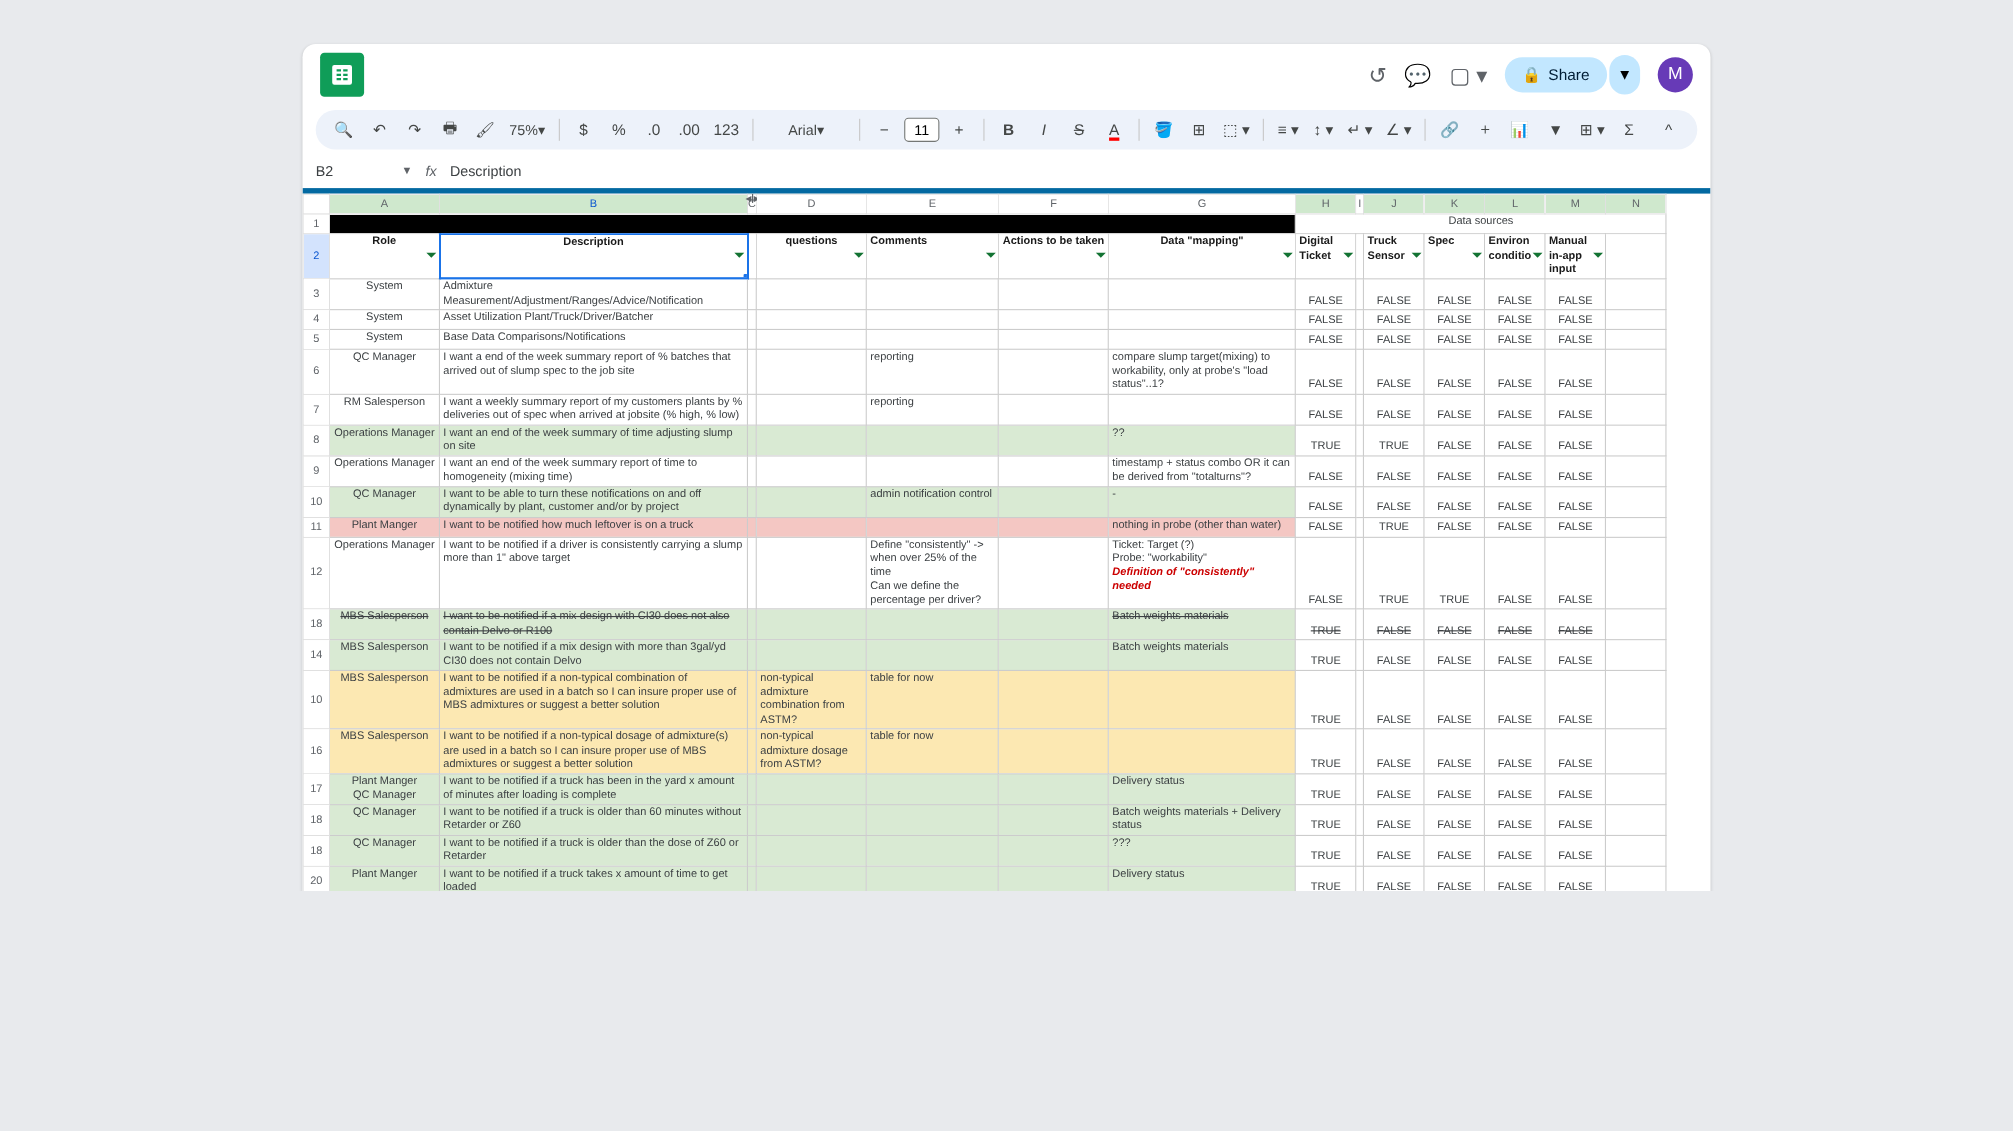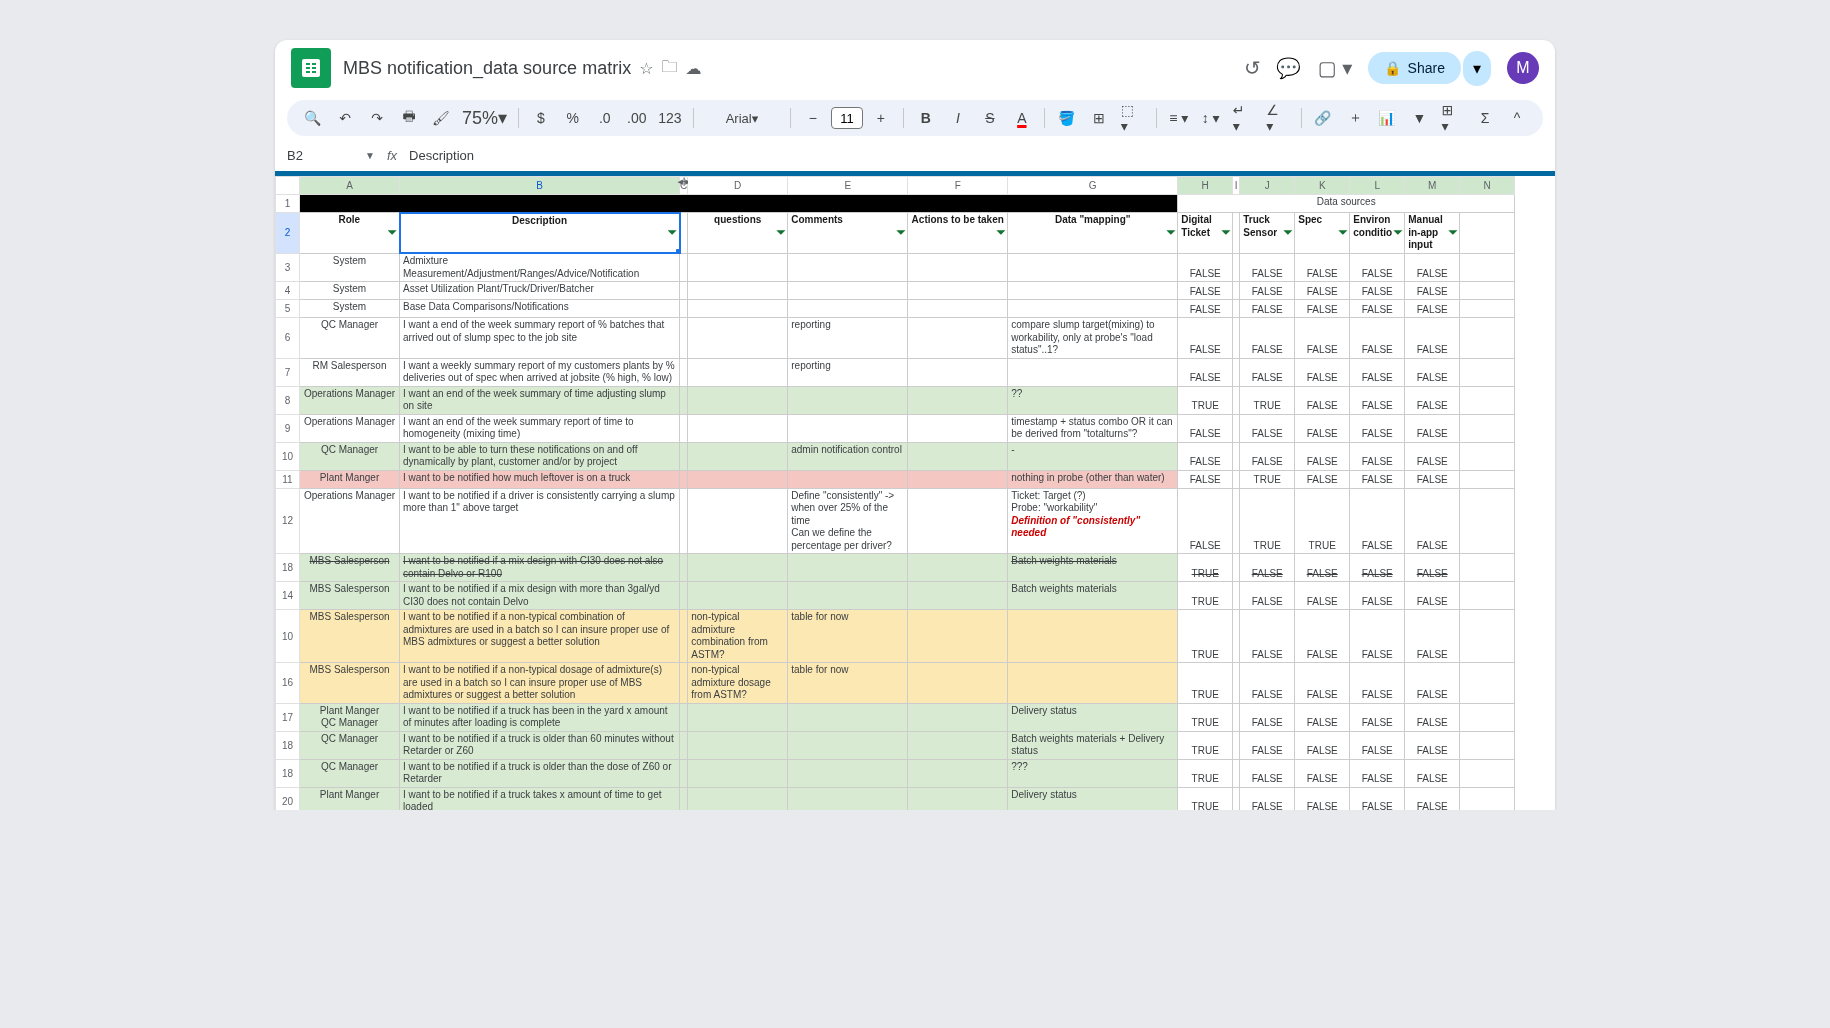--- a/index.html
+++ b/index.html
@@ -14,21 +14,21 @@
 .menubar { display:flex; gap:4px; font-size:14px; color:#202124; margin-top:2px; }
 .menubar span { padding:4px 8px; cursor:pointer; border-radius:4px; }
 .right-area { display:flex; align-items:center; gap:16px; }
 .right-area .ic { color:#5f6368; font-size:20px; cursor:pointer; }
 .share-btn { background:#c2e7ff; border-radius:40px; padding:8px 16px; font-size:14px; font-weight:500; color:#001d35; display:flex; align-items:center; gap:6px; cursor:pointer; }
 .share-drop { background:#c2e7ff; border-radius:40px; padding:8px 10px; margin-left:-14px; }
 .avatar { width:32px; height:32px; border-radius:50%; background:#673ab7; color:#fff; display:flex; align-items:center; justify-content:center; font-weight:500; }
 .toolbar { display:flex; align-items:center; gap:4px; padding:4px 12px; background:#edf2fa; border-radius:24px; margin:4px 12px; }
 .tbtn { min-width:28px; height:28px; display:flex; align-items:center; justify-content:center; color:#444746; font-size:14px; cursor:pointer; border-radius:4px; padding:0 4px; }
 .tsep { width:1px; height:20px; background:#c7c7c7; margin:0 4px; }
-.zoom-sel { font-size:18px; padding:2px 4px; }
+.zoom-sel { font-size:13px; padding:2px 4px; }
 .font-sel { font-size:13px; min-width:80px; }
 .fsize { width:32px; height:22px; border:1px solid #747775; border-radius:4px; text-align:center; font-size:13px; }
 .collapse { margin-left:auto; }
 .formula-bar { display:flex; align-items:center; border-bottom:5px solid #0369a1; padding:4px 8px; gap:12px; }
 .name-box { width:70px; font-size:13px; color:#3c4043; padding:4px; }
 .name-drop { color:#5f6368; font-size:10px; }
 .fx { font-style:italic; color:#5f6368; font-size:13px; }
 .formula { font-size:13px; color:#3c4043; }
 .sheet { overflow:hidden; position:relative; }
 .grid { border-collapse:collapse; font-size:10px; color:#3c4043; table-layout:fixed; }
@@ -59,26 +59,20 @@
 
 <div class="window">
 
   <div class="titlebar">
     <div class="logo">
       <svg viewBox="0 0 24 24">
           <path d="M19 3H5a2 2 0 00-2 2v14a2 2 0 002 2h14a2 2 0 002-2V5a2 2 0 00-2-2zm-8 14H7v-2h4v2zm0-4H7v-2h4v2zm0-4H7V7h4v2zm6 8h-4v-2h4v2zm0-4h-4v-2h4v2zm0-4h-4V7h4v2z"></path>
         </svg>
     </div>
     <div class="title-area">
-      <div class="doc-title">
-        <span>MBS notification_data source matrix</span>
-        <span class="ticon">☆</span>
-        <span class="ticon">🗀</span>
-        <span class="ticon">☁</span>
-      </div>
     </div>
     <div class="right-area">
       <span class="ic">↺</span>
       <span class="ic">💬</span>
       <span class="ic">▢ ▾</span>
       <div class="share-btn">
         <span>🔒</span>
         <span>Share</span>
       </div>
       <div class="share-drop">▾</div>

